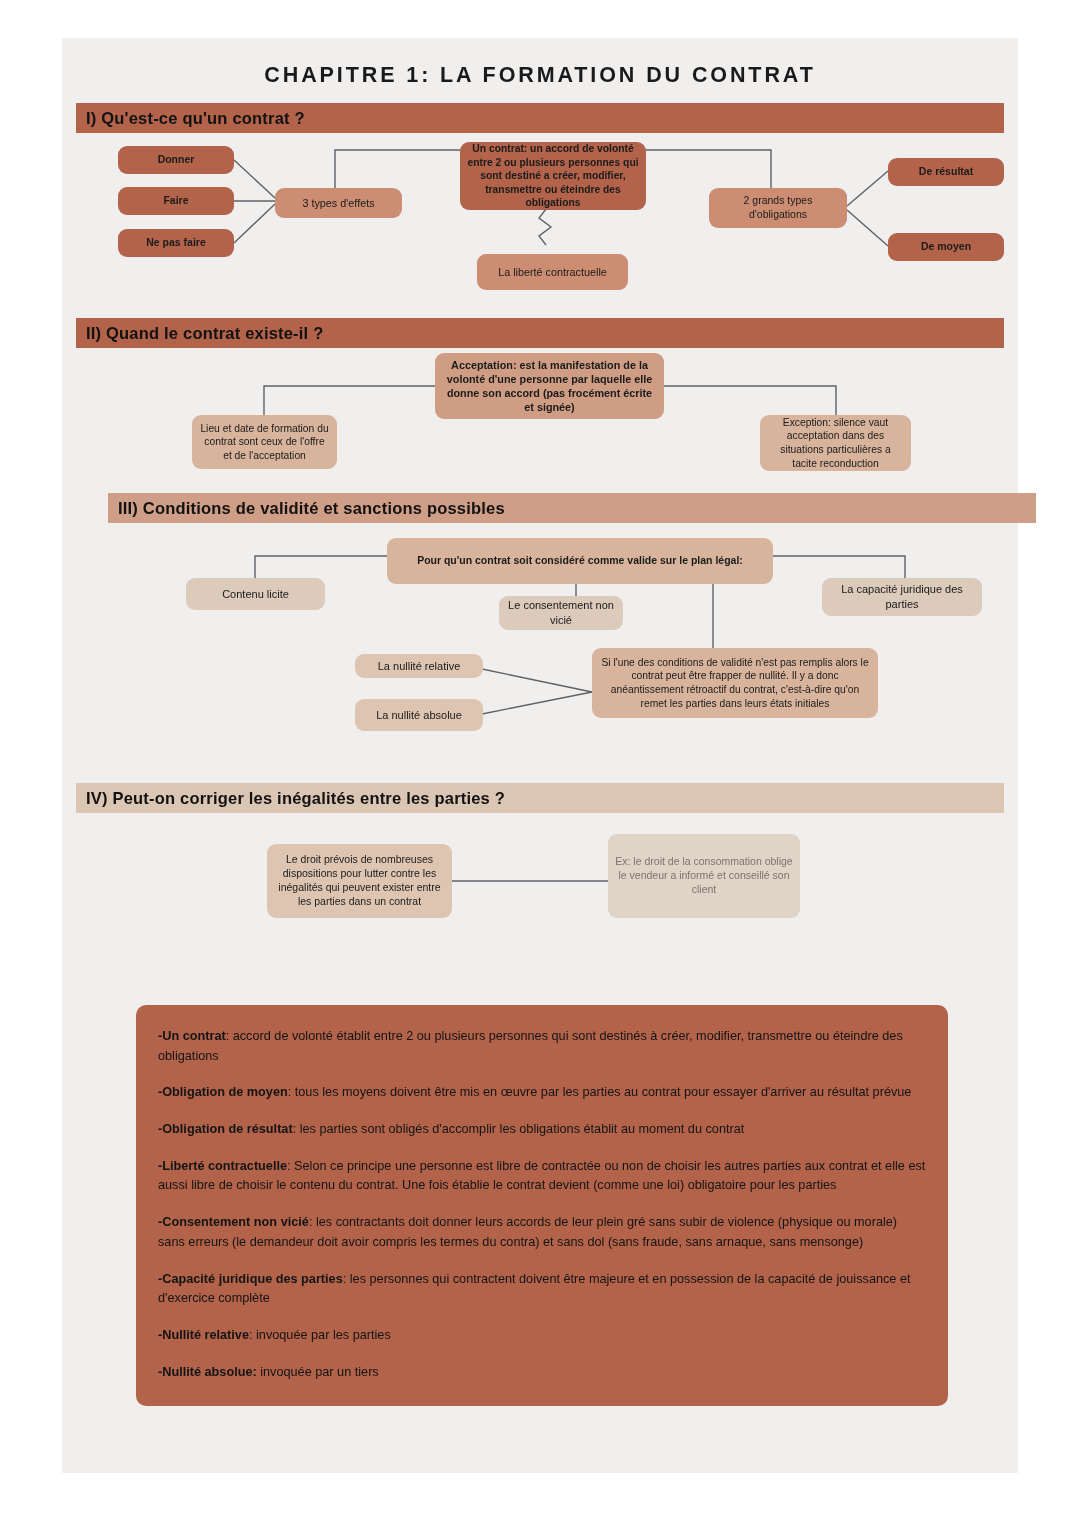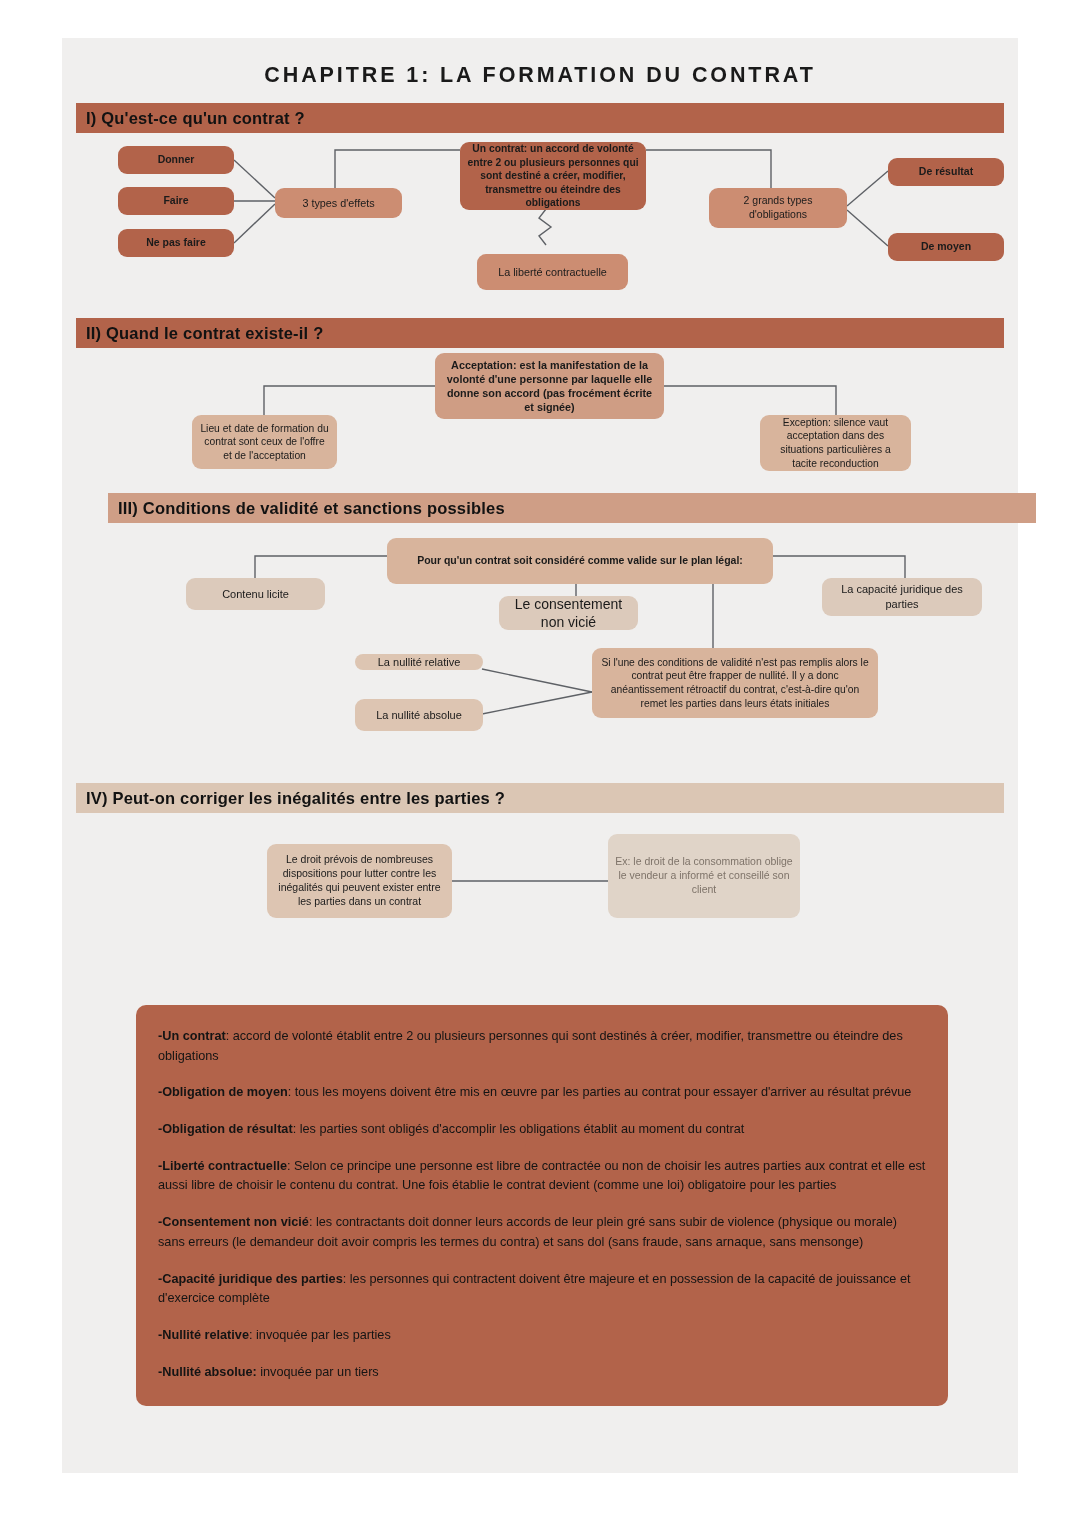--- a/index.html
+++ b/index.html
@@ -201,29 +201,29 @@
   </svg>
 
   <div class="node n-tan bold" style="left:325px; top:500px; width:386px; height:46px; font-size:10.5px;">
     <span>Pour qu'un contrat soit considéré comme valide sur le plan légal:</span>
   </div>
 
   <div class="node n-lt2" style="left:124px; top:540px; width:139px; height:32px; font-size:11px;">
     <span>Contenu licite</span>
   </div>
 
-  <div class="node n-lt2" style="left:437px; top:558px; width:139px; height:34px; font-size:14px;">
+  <div class="node n-lt2" style="left:437px; top:558px; width:124px; height:34px; font-size:11px;">
     <span>Le consentement non vicié</span>
   </div>
 
   <div class="node n-lt2" style="left:760px; top:540px; width:160px; height:38px; font-size:11px;">
     <span>La capacité juridique des parties</span>
   </div>
 
-  <div class="node n-lt" style="left:293px; top:616px; width:128px; height:16px; font-size:11px;">
+  <div class="node n-lt" style="left:293px; top:616px; width:128px; height:24px; font-size:11px;">
     <span>La nullité relative</span>
   </div>
 
   <div class="node n-lt" style="left:293px; top:661px; width:128px; height:32px; font-size:11px;">
     <span>La nullité absolue</span>
   </div>
 
   <div class="node n-tan" style="left:530px; top:610px; width:286px; height:70px; font-size:10.3px;">
     <span>Si l'une des conditions de validité n'est pas remplis alors le contrat peut être frapper de nullité. Il y a donc anéantissement rétroactif du contrat, c'est-à-dire qu'on remet les parties dans leurs états initiales</span>
   </div>

